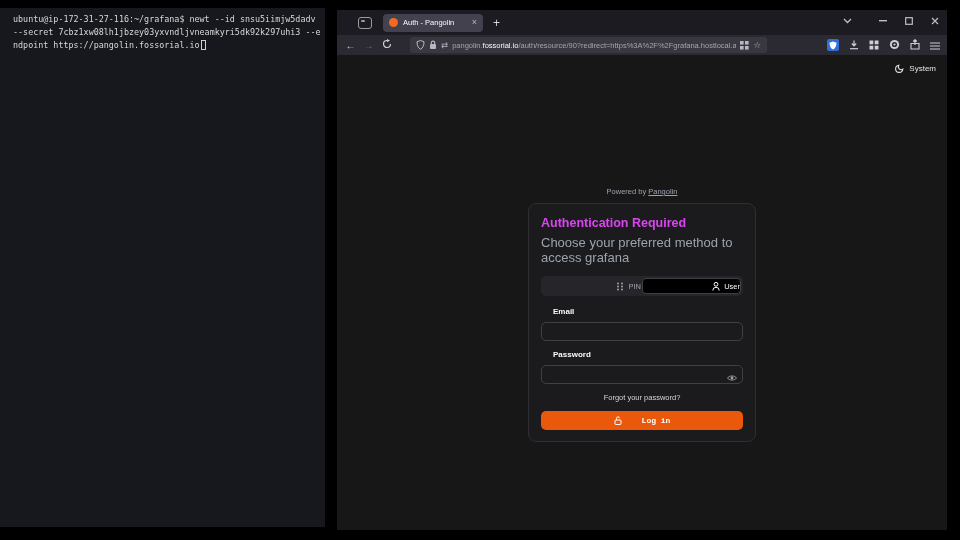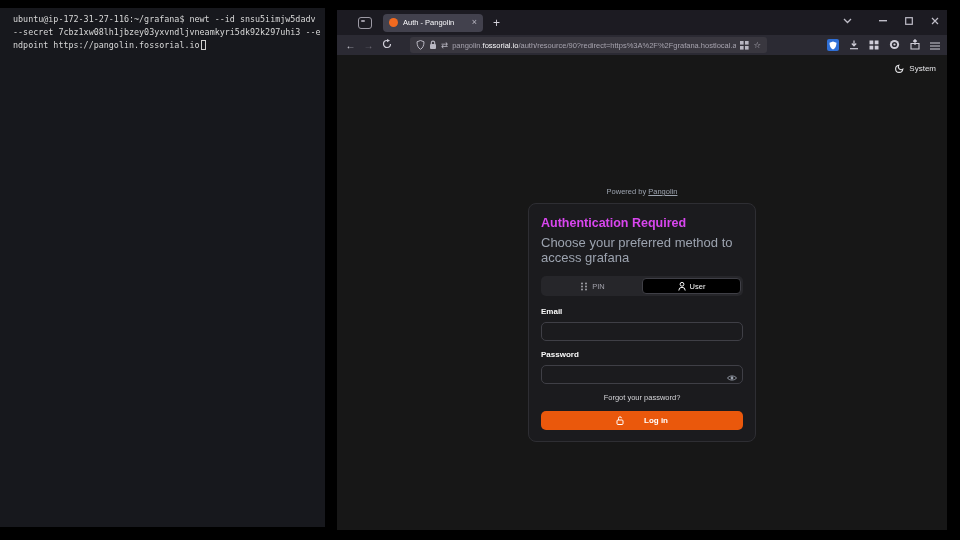--- a/index.html
+++ b/index.html
@@ -50,33 +50,33 @@
   .content { position:relative; width:100%; height:475px; background:#171717; }
   .theme-btn { position:absolute; top:8px; right:11px; display:flex; align-items:center;
                gap:4px; color:#e4e4e7; font-size:8px; }
   .center-col { position:absolute; left:50%; transform:translateX(-50%); top:132px; width:228px; }
   .powered { text-align:center; font-size:7.5px; color:#9ca3af; margin-bottom:7px; }
   .powered a { color:#9ca3af; text-decoration:underline; }
   .card { background:#1b1b1e; border:1px solid #2e2e33; border-radius:8px; padding:10px 12px 11px; }
   .card-title { font-size:12.5px; font-weight:bold; color:#d946ef; margin:2px 0 5px; }
   .card-sub { font-size:13px; color:#9ca3af; margin-bottom:11px; }
   .tabs-list { display:flex; background:#26262a; border-radius:5px; padding:2px; margin-bottom:11px; }
-  .tab-trigger { flex:1; height:16px; display:flex; align-items:center; justify-content:center;
+  .tab-trigger { flex:1; height:16px; display:flex; align-items:center; justify-content:flex-end;
                  gap:4px; font-size:7.5px; color:#a1a1aa; border-radius:4px; border:1px solid transparent; }
   .tab-trigger.active { background:#000000; color:#fafafa; border-color:#3f3f46; }
-  .fld-label { display:block; font-size:8px; font-weight:bold; color:#fafafa; margin-bottom:4px; }
+  .fld-label { display:block; font-size:8px; font-weight:bold; color:#fafafa; margin-bottom:4px;margin-left:12px; }
   .fld-wrap { position:relative; margin-bottom:9px; }
   .fld { width:100%; height:19px; background:transparent; border:1px solid #3f3f46;
          border-radius:5px; color:#fff; font-size:8px; padding:0 6px;
          font-family:"Liberation Sans", sans-serif; outline:none; }
   .eye { position:absolute; right:6px; top:5px; }
   .forgot { text-align:center; font-size:7.5px; color:#d4d4d8; margin:3px 0 9px; }
   .login-btn { width:100%; height:19px; border:none; border-radius:5px; color:#fff;
                font-size:8px; font-weight:bold; display:flex; align-items:center;
-               justify-content:center; gap:20px; font-family:Liberation Sans, sans-serif; }
+               justify-content:center; gap:20px; font-family:Liberation Mono, monospace; }
 </style>
 </head>
 <body>
 
 <div class="terminal">
   <div class="term-line">ubuntu@ip-172-31-27-116:~/grafana$ newt --id snsu5iimjw5dadv</div>
   <div class="term-line">--secret 7cbz1xw08lh1jbzey03yxvndljvneamkyri5dk92k297uhi3 --e</div>
   <div class="term-line"><span>ndpoint https://pangolin.fossorial.io</span><span class="term-cursor"></span></div>
 </div>
 

